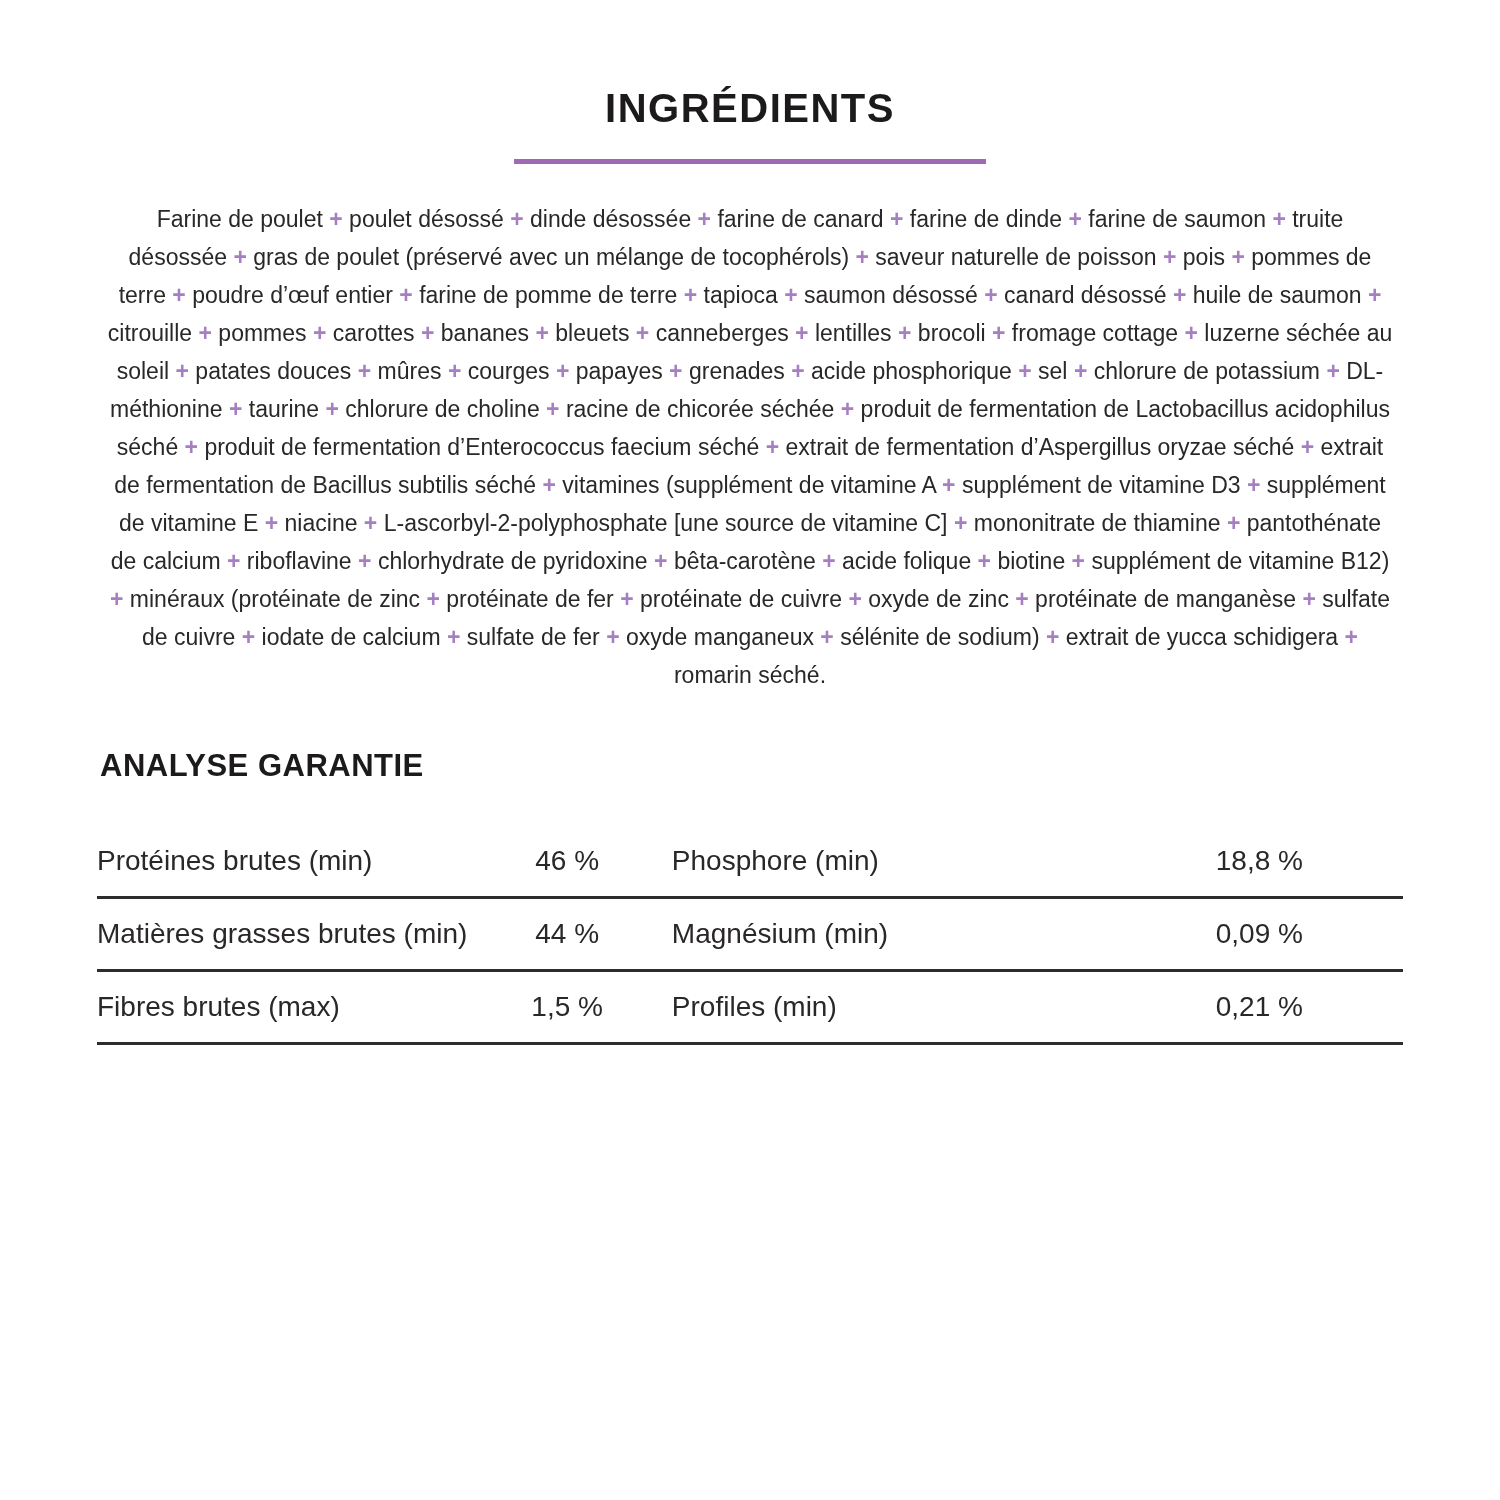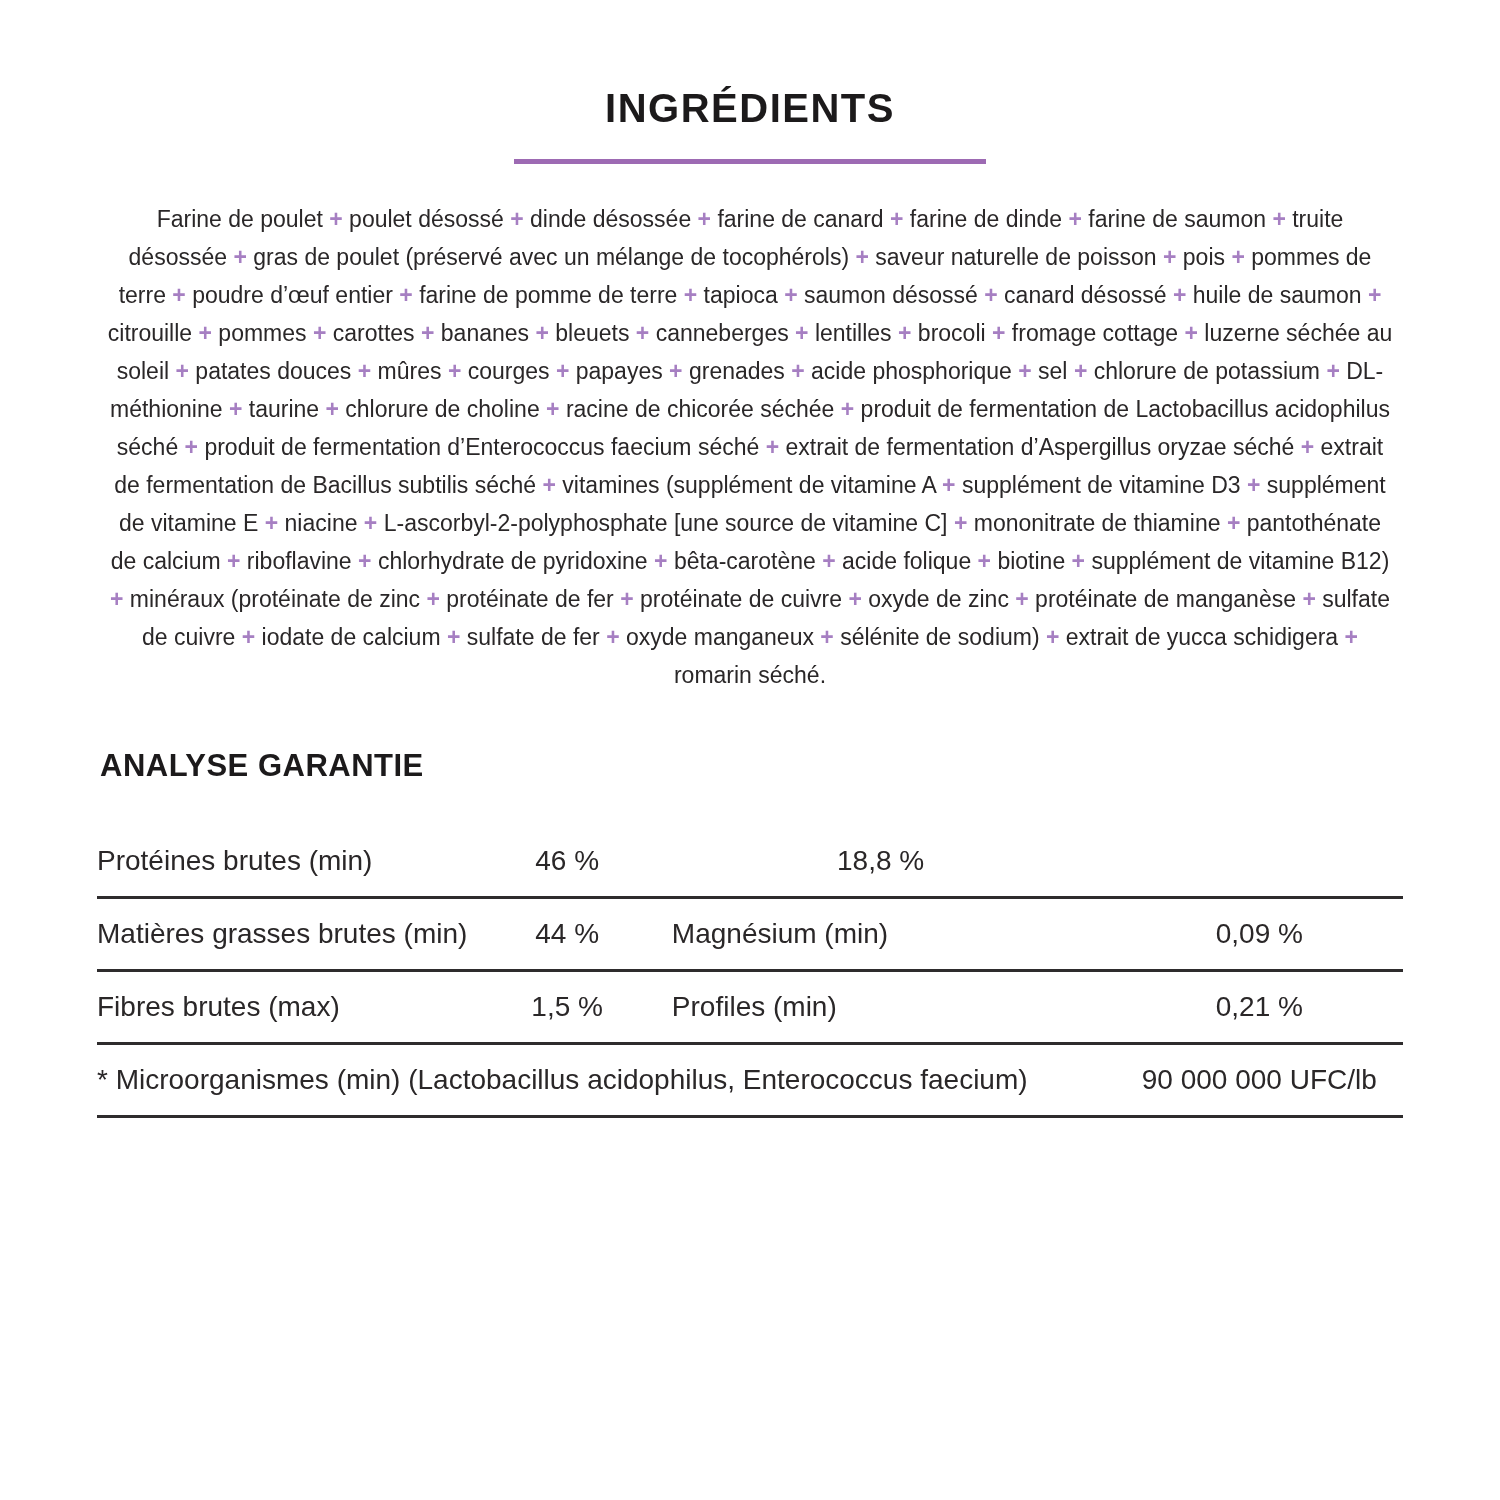--- a/index.html
+++ b/index.html
@@ -72,34 +72,31 @@
   </div>
 
   <p class="ingredients"><span>Farine de poulet</span> <span class="plus" style="color: rgb(166, 127, 194);">+</span> <span>poulet désossé</span> <span class="plus" style="color: rgb(166, 127, 194);">+</span> <span>dinde désossée</span> <span class="plus" style="color: rgb(166, 127, 194);">+</span> <span>farine de canard</span> <span class="plus" style="color: rgb(166, 127, 194);">+</span> <span>farine de dinde</span> <span class="plus" style="color: rgb(166, 127, 194);">+</span> <span>farine de saumon</span> <span class="plus" style="color: rgb(166, 127, 194);">+</span> <span>truite désossée</span> <span class="plus" style="color: rgb(166, 127, 194);">+</span> <span>gras de poulet (préservé avec un mélange de tocophérols)</span> <span class="plus" style="color: rgb(166, 127, 194);">+</span> <span>saveur naturelle de poisson</span> <span class="plus" style="color: rgb(166, 127, 194);">+</span> <span>pois</span> <span class="plus" style="color: rgb(166, 127, 194);">+</span> <span>pommes de terre</span> <span class="plus" style="color: rgb(166, 127, 194);">+</span> <span>poudre d’œuf entier</span> <span class="plus" style="color: rgb(166, 127, 194);">+</span> <span>farine de pomme de terre</span> <span class="plus" style="color: rgb(166, 127, 194);">+</span> <span>tapioca</span> <span class="plus" style="color: rgb(166, 127, 194);">+</span> <span>saumon désossé</span> <span class="plus" style="color: rgb(166, 127, 194);">+</span> <span>canard désossé</span> <span class="plus" style="color: rgb(166, 127, 194);">+</span> <span>huile de saumon</span> <span class="plus" style="color: rgb(166, 127, 194);">+</span> <span>citrouille</span> <span class="plus" style="color: rgb(166, 127, 194);">+</span> <span>pommes</span> <span class="plus" style="color: rgb(166, 127, 194);">+</span> <span>carottes</span> <span class="plus" style="color: rgb(166, 127, 194);">+</span> <span>bananes</span> <span class="plus" style="color: rgb(166, 127, 194);">+</span> <span>bleuets</span> <span class="plus" style="color: rgb(166, 127, 194);">+</span> <span>canneberges</span> <span class="plus" style="color: rgb(166, 127, 194);">+</span> <span>lentilles</span> <span class="plus" style="color: rgb(166, 127, 194);">+</span> <span>brocoli</span> <span class="plus" style="color: rgb(166, 127, 194);">+</span> <span>fromage cottage</span> <span class="plus" style="color: rgb(166, 127, 194);">+</span> <span>luzerne séchée au soleil</span> <span class="plus" style="color: rgb(166, 127, 194);">+</span> <span>patates douces</span> <span class="plus" style="color: rgb(166, 127, 194);">+</span> <span>mûres</span> <span class="plus" style="color: rgb(166, 127, 194);">+</span> <span>courges</span> <span class="plus" style="color: rgb(166, 127, 194);">+</span> <span>papayes</span> <span class="plus" style="color: rgb(166, 127, 194);">+</span> <span>grenades</span> <span class="plus" style="color: rgb(166, 127, 194);">+</span> <span>acide phosphorique</span> <span class="plus" style="color: rgb(166, 127, 194);">+</span> <span>sel</span> <span class="plus" style="color: rgb(166, 127, 194);">+</span> <span>chlorure de potassium</span> <span class="plus" style="color: rgb(166, 127, 194);">+</span> <span>DL-méthionine</span> <span class="plus" style="color: rgb(166, 127, 194);">+</span> <span>taurine</span> <span class="plus" style="color: rgb(166, 127, 194);">+</span> <span>chlorure de choline</span> <span class="plus" style="color: rgb(166, 127, 194);">+</span> <span>racine de chicorée séchée</span> <span class="plus" style="color: rgb(166, 127, 194);">+</span> <span>produit de fermentation de Lactobacillus acidophilus séché</span> <span class="plus" style="color: rgb(166, 127, 194);">+</span> <span>produit de fermentation d’Enterococcus faecium séché</span> <span class="plus" style="color: rgb(166, 127, 194);">+</span> <span>extrait de fermentation d’Aspergillus oryzae séché</span> <span class="plus" style="color: rgb(166, 127, 194);">+</span> <span>extrait de fermentation de Bacillus subtilis séché</span> <span class="plus" style="color: rgb(166, 127, 194);">+</span> <span>vitamines (supplément de vitamine A</span> <span class="plus" style="color: rgb(166, 127, 194);">+</span> <span>supplément de vitamine D3</span> <span class="plus" style="color: rgb(166, 127, 194);">+</span> <span>supplément de vitamine E</span> <span class="plus" style="color: rgb(166, 127, 194);">+</span> <span>niacine</span> <span class="plus" style="color: rgb(166, 127, 194);">+</span> <span>L-ascorbyl-2-polyphosphate [une source de vitamine C]</span> <span class="plus" style="color: rgb(166, 127, 194);">+</span> <span>mononitrate de thiamine</span> <span class="plus" style="color: rgb(166, 127, 194);">+</span> <span>pantothénate de calcium</span> <span class="plus" style="color: rgb(166, 127, 194);">+</span> <span>riboflavine</span> <span class="plus" style="color: rgb(166, 127, 194);">+</span> <span>chlorhydrate de pyridoxine</span> <span class="plus" style="color: rgb(166, 127, 194);">+</span> <span>bêta-carotène</span> <span class="plus" style="color: rgb(166, 127, 194);">+</span> <span>acide folique</span> <span class="plus" style="color: rgb(166, 127, 194);">+</span> <span>biotine</span> <span class="plus" style="color: rgb(166, 127, 194);">+</span> <span>supplément de vitamine B12)</span> <span class="plus" style="color: rgb(166, 127, 194);">+</span> <span>minéraux (protéinate de zinc</span> <span class="plus" style="color: rgb(166, 127, 194);">+</span> <span>protéinate de fer</span> <span class="plus" style="color: rgb(166, 127, 194);">+</span> <span>protéinate de cuivre</span> <span class="plus" style="color: rgb(166, 127, 194);">+</span> <span>oxyde de zinc</span> <span class="plus" style="color: rgb(166, 127, 194);">+</span> <span>protéinate de manganèse</span> <span class="plus" style="color: rgb(166, 127, 194);">+</span> <span>sulfate de cuivre</span> <span class="plus" style="color: rgb(166, 127, 194);">+</span> <span>iodate de calcium</span> <span class="plus" style="color: rgb(166, 127, 194);">+</span> <span>sulfate de fer</span> <span class="plus" style="color: rgb(166, 127, 194);">+</span> <span>oxyde manganeux</span> <span class="plus" style="color: rgb(166, 127, 194);">+</span> <span>sélénite de sodium)</span> <span class="plus" style="color: rgb(166, 127, 194);">+</span> <span>extrait de yucca schidigera</span> <span class="plus" style="color: rgb(166, 127, 194);">+</span> <span>romarin séché.</span></p>
 
   <section class="analysis">
     <h2 class="analysis-heading">ANALYSE GARANTIE</h2>
     <div class="analysis-table">
         <div class="arow">
           <div class="cell-label1">Protéines brutes (min)</div>
           <div class="cell-value">46 %</div>
+          <div class="cell-label2">Phosphore (min)</div>
           <div class="cell-value">18,8 %</div>
         </div>
         <div class="arow">
           <div class="cell-label1">Matières grasses brutes (min)</div>
           <div class="cell-value">44 %</div>
           <div class="cell-label2">Magnésium (min)</div>
           <div class="cell-value">0,09 %</div>
         </div>
         <div class="arow">
           <div class="cell-label1">Fibres brutes (max)</div>
           <div class="cell-value">1,5 %</div>
           <div class="cell-label2">Profiles (min)</div>
           <div class="cell-value">0,21 %</div>
         </div>
-        <div class="arow full">
-          <div class="cell-label1">* Microorganismes (min) (Lactobacillus acidophilus, Enterococcus faecium)</div>
-          <div class="cell-value">90 000 000 UFC/lb</div>
-        </div>
       </div>
   </section>
 
 </div>
 
 </body></html>

